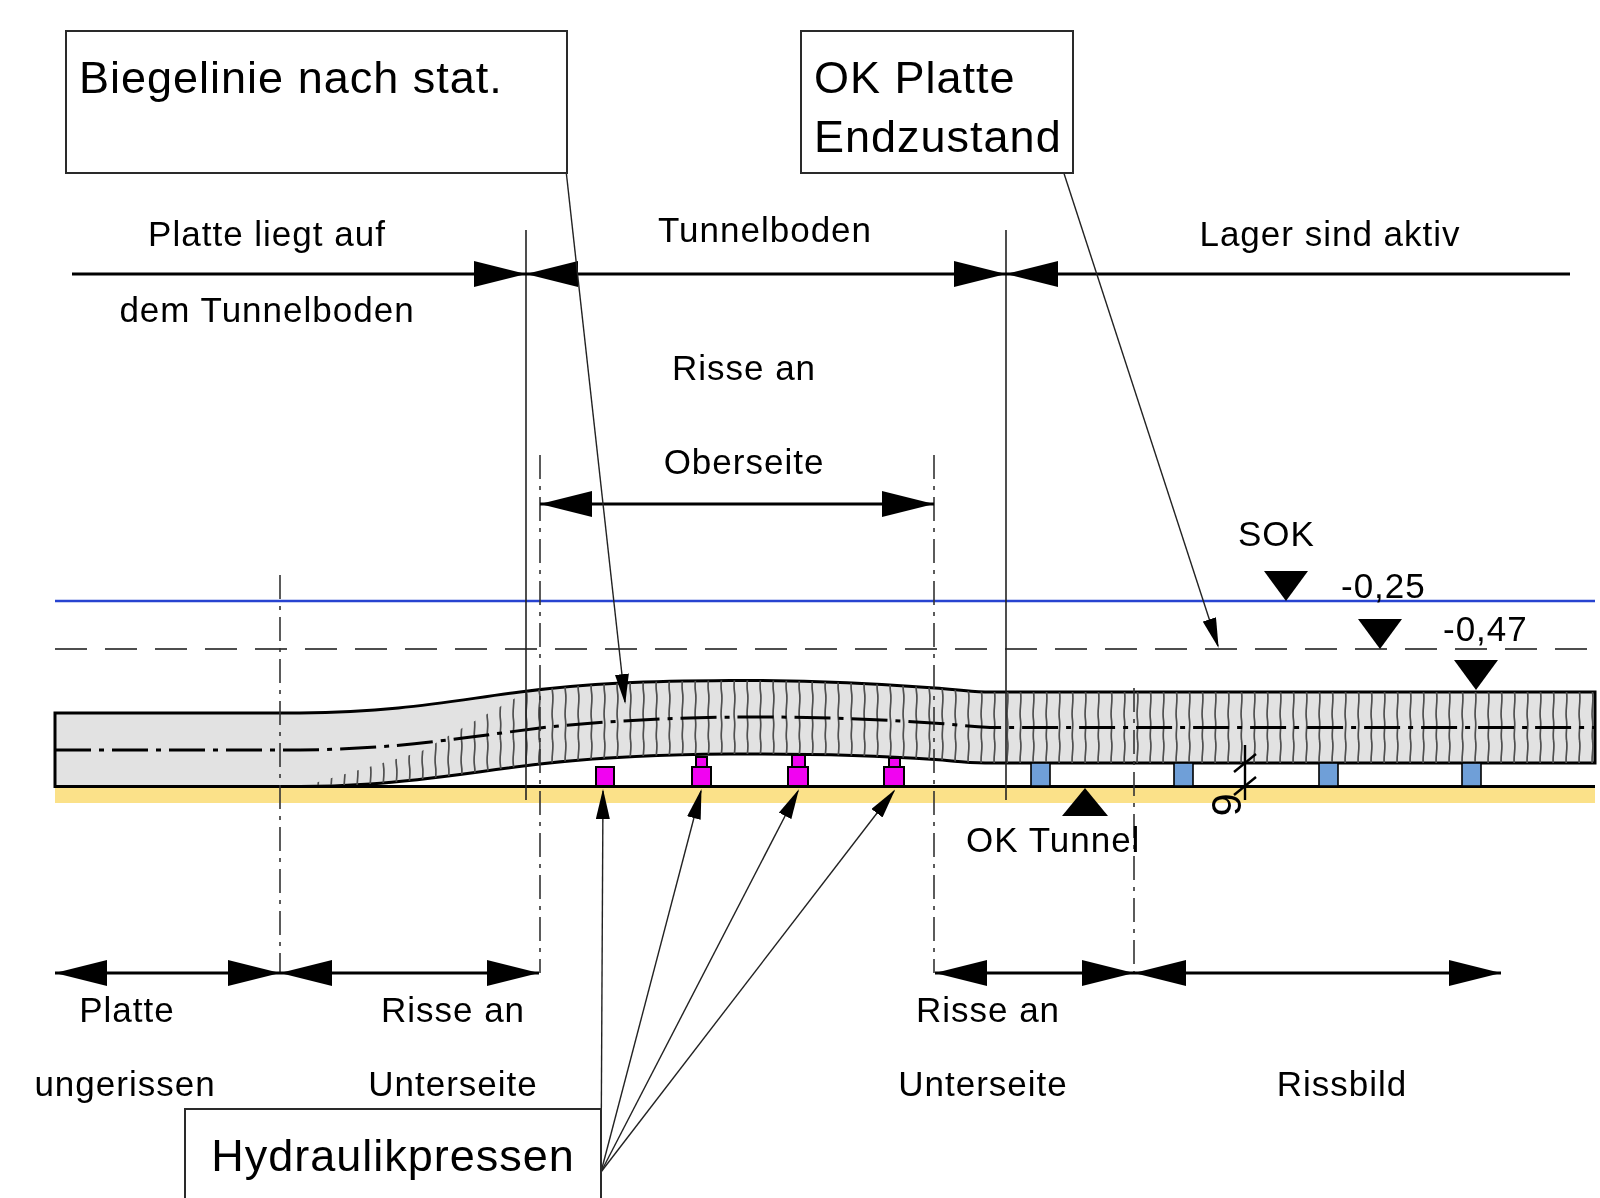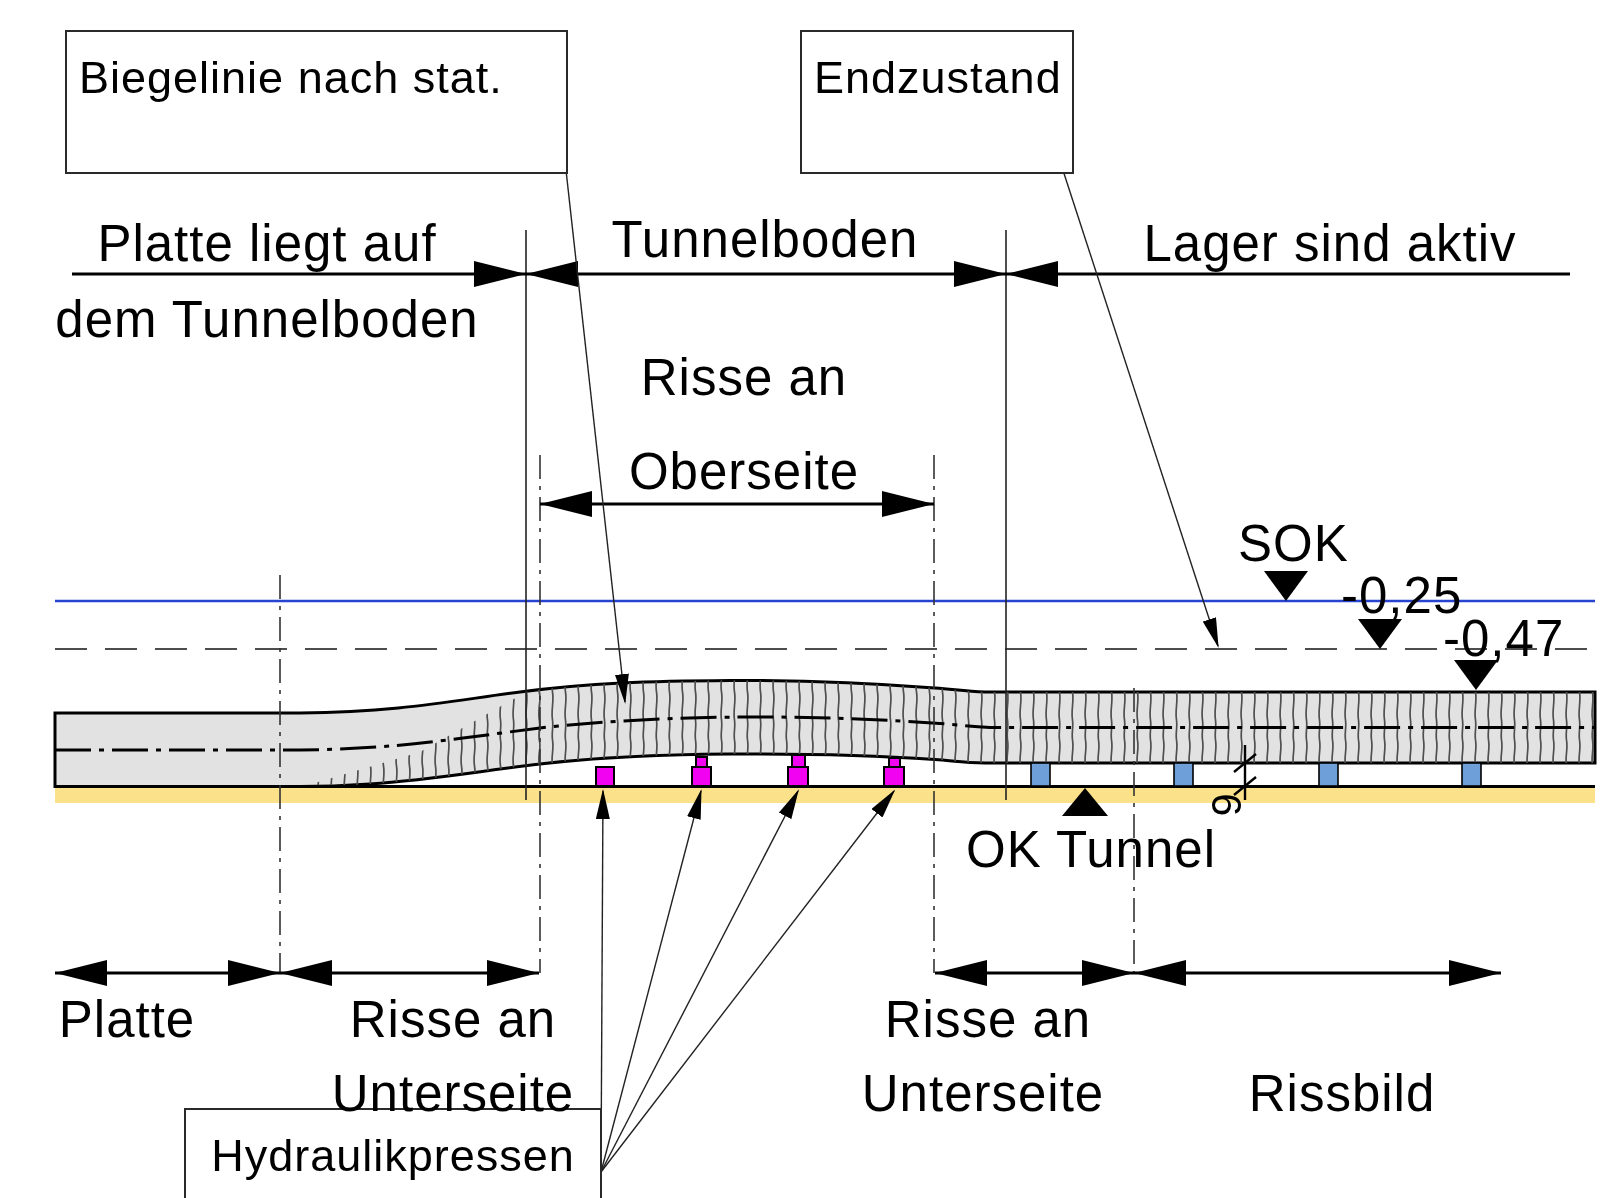--- a/index.html
+++ b/index.html
@@ -1,19 +1,19 @@
 <!DOCTYPE html>
 <html><head>
 <meta charset="utf-8">
 <style>
   html,body{margin:0;padding:0;background:#fff;}
   #stage{position:relative;width:1600px;height:1198px;background:#ffffff;overflow:hidden;
          font-family:"Liberation Sans",sans-serif;color:#000;}
   svg{position:absolute;left:0;top:0;}
-  .lbl{position:absolute;font-size:51px;line-height:1.26;letter-spacing:1px;white-space:nowrap;color:#000;}
+  .lbl{position:absolute;font-size:35px;line-height:1.26;letter-spacing:1px;white-space:nowrap;color:#000;}
   .ctr{transform:translateX(-50%);}
   .box{position:absolute;border:2.5px solid #2a2a2a;background:#fff;padding:16px 12px;
        font-size:45px;line-height:1.32;letter-spacing:1px;white-space:nowrap;}
   .rot{transform:rotate(90deg);transform-origin:0 0;font-size:42px;}
 </style>
 </head>
 <body>
 
 <div id="stage">
 
@@ -127,20 +127,21 @@
     <line x1="1245" y1="745" x2="1245" y2="800"></line>
     <line x1="1234" y1="772" x2="1256" y2="754"></line>
     <line x1="1234" y1="795" x2="1256" y2="777"></line>
   </g>
 </svg>
 
 <div class="box" style="left:65px;top:30px;width:475px;height:108px;">
   <div>Biegelinie nach stat.</div>
 </div>
 <div class="box" style="left:800px;top:30px;width:246px;height:108px;">
+  <div>OK Platte</div>
   <div>Endzustand</div>
 </div>
 <div class="box" style="left:184px;top:1108px;width:390px;height:62px;text-align:center;">
   <div>Hydraulikpressen</div>
 </div>
 
 <div class="lbl ctr" style="left:267px;top:212px;">Platte liegt auf</div>
 <div class="lbl ctr" style="left:267px;top:280px;margin-top:8px;">dem Tunnelboden</div>
 <div class="lbl ctr" style="left:765px;top:208px;">Tunnelboden</div>
 <div class="lbl ctr" style="left:1330px;top:212px;">Lager sind aktiv</div>
@@ -148,19 +149,20 @@
 <div class="lbl ctr" style="left:744px;top:346px;">Risse an</div>
 <div class="lbl ctr" style="left:744px;top:440px;">Oberseite</div>
 
 <div class="lbl" style="left:1238px;top:512px;">SOK</div>
 <div class="lbl" style="left:1341px;top:564px;">-0,25</div>
 <div class="lbl" style="left:1443px;top:607px;">-0,47</div>
 <div class="lbl" style="left:966px;top:818px;">OK Tunnel</div>
 <div class="lbl rot" style="left:1252px;top:793px;">6</div>
 
 <div class="lbl ctr" style="left:127px;top:988px;">Platte</div>
+<div class="lbl ctr" style="left:125px;top:1062px;">ungerissen</div>
 <div class="lbl ctr" style="left:453px;top:988px;">Risse an</div>
 <div class="lbl ctr" style="left:453px;top:1062px;">Unterseite</div>
 <div class="lbl ctr" style="left:988px;top:988px;">Risse an</div>
 <div class="lbl ctr" style="left:983px;top:1062px;">Unterseite</div>
 <div class="lbl ctr" style="left:1342px;top:1062px;">Rissbild</div>
 
 </div>
 
 </body></html>

